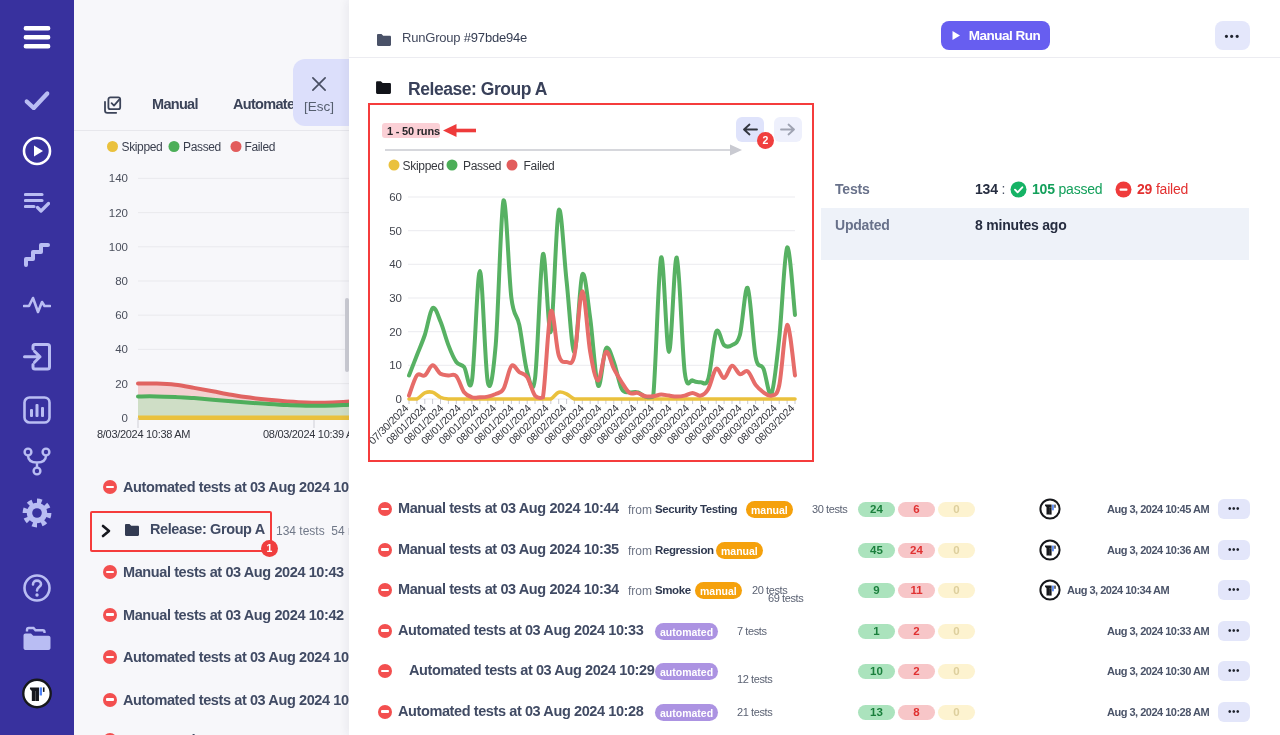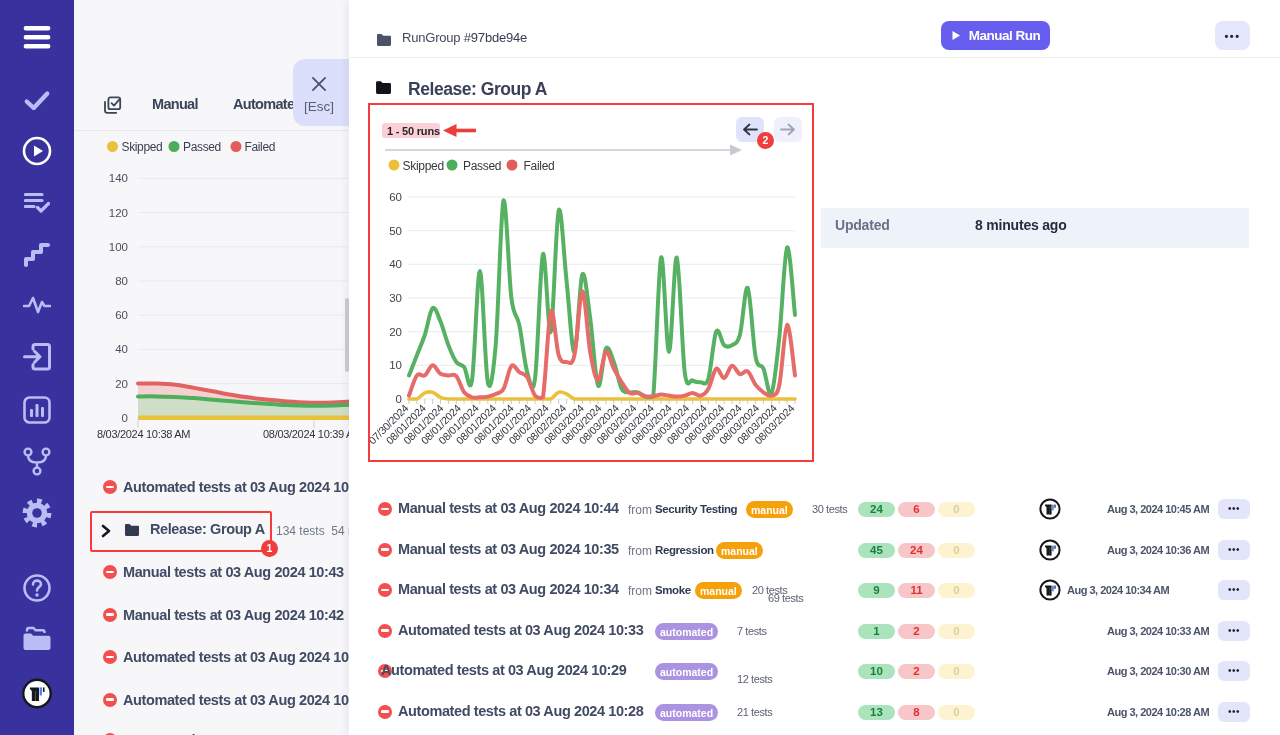--- a/index.html
+++ b/index.html
@@ -324,21 +324,35 @@
 <text transform="translate(689.7,409) rotate(-45)" text-anchor="end" font-size="10.6" fill="#35373e" letter-spacing="-0.2">08/03/2024</text>
 <text transform="translate(707.3,409) rotate(-45)" text-anchor="end" font-size="10.6" fill="#35373e" letter-spacing="-0.2">08/03/2024</text>
 <text transform="translate(724.8,409) rotate(-45)" text-anchor="end" font-size="10.6" fill="#35373e" letter-spacing="-0.2">08/03/2024</text>
 <text transform="translate(742.4,409) rotate(-45)" text-anchor="end" font-size="10.6" fill="#35373e" letter-spacing="-0.2">08/03/2024</text>
 <text transform="translate(759.9,409) rotate(-45)" text-anchor="end" font-size="10.6" fill="#35373e" letter-spacing="-0.2">08/03/2024</text>
 <text transform="translate(777.5,409) rotate(-45)" text-anchor="end" font-size="10.6" fill="#35373e" letter-spacing="-0.2">08/03/2024</text>
 <text transform="translate(795.0,409) rotate(-45)" text-anchor="end" font-size="10.6" fill="#35373e" letter-spacing="-0.2">08/03/2024</text>
 </svg>
   </div>
 
-  <div class="strow" style="top:208px;height:40px;background:#eef2f9;">
+  <div class="strow" style="top:172px;height:36px;background:#fff;">
+    <div class="stlabel">Tests</div>
+    <div class="stval"><b style="color:#262d40;">134</b> :</div>
+    <svg style="position:absolute;left:189px;top:9px;" width="17" height="17" viewBox="0 0 17 17">
+        <circle cx="8.5" cy="8.5" r="8" fill="#15b365"></circle>
+        <path d="M5 8.7 L7.6 11.3 L12.3 6.3" stroke="#fff" stroke-width="1.9" fill="none" stroke-linecap="round" stroke-linejoin="round"></path>
+      </svg>
+    <span style="position:absolute;left:211px;top:9px;font-size:14px;color:#13a05b;letter-spacing:-0.2px;"><b>105</b> passed</span>
+    <svg style="position:absolute;left:294px;top:9px;" width="17" height="17" viewBox="0 0 17 17">
+        <circle cx="8.5" cy="8.5" r="8" fill="#ef3b3b"></circle>
+        <rect x="4.5" y="7.4" width="8" height="2.3" rx="1" fill="#fff"></rect>
+      </svg>
+    <span style="position:absolute;left:316px;top:9px;font-size:14px;color:#e33030;letter-spacing:-0.2px;"><b>29</b> failed</span>
+  </div>
+  <div class="strow" style="top:208px;height:52px;background:#eef2f9;">
     <div class="stlabel">Updated</div>
     <div class="stval" style="font-weight:700;color:#262d40;">8 minutes ago</div>
   </div>
 
   <div id="mrows">
 <div class="mrow" style="top:508px;">
         <span class="minus" style="position:absolute;left:29px;top:-6px;"></span>
         <span class="rowtext" style="position:absolute;left:49px;top:-8px;">Manual tests at 03 Aug 2024 10:44</span>
         <span class="fromtx" style="position:absolute;left:279px;top:-5px;">from</span>
         <span class="srctx" style="position:absolute;left:306px;top:-5px;">Security Testing</span>
@@ -403,21 +417,21 @@
         <span class="pill auto" style="position:absolute;left:306px;top:-7px;">automated</span>
         <span class="ntests" style="position:absolute;left:388px;top:-5px;">7 tests</span>
         <span class="cpill g" style="left:509px;">1</span>
         <span class="cpill r" style="left:549px;">2</span>
         <span class="cpill y" style="left:589px;">0</span>
         <span class="mdate" style="left:758px;">Aug 3, 2024 10:33 AM</span>
         <span class="dots" style="left:869px;"></span>
       </div>
 <div class="mrow" style="top:670px;">
         <span class="minus" style="position:absolute;left:29px;top:-6px;"></span>
-        <span class="rowtext" style="position:absolute;left:32px;top:-8px;">Automated tests at 03 Aug 2024 10:29</span>
+        <span class="rowtext" style="position:absolute;left:60px;top:-8px;">Automated tests at 03 Aug 2024 10:29</span>
         <span class="pill auto" style="position:absolute;left:306px;top:-7px;">automated</span>
         <span class="ntests" style="position:absolute;left:388px;top:-5px;margin-top:8px;">12 tests</span>
         <span class="cpill g" style="left:509px;">10</span>
         <span class="cpill r" style="left:549px;">2</span>
         <span class="cpill y" style="left:589px;">0</span>
         <span class="mdate" style="left:758px;">Aug 3, 2024 10:30 AM</span>
         <span class="dots" style="left:869px;"></span>
       </div>
 <div class="mrow" style="top:710.5px;">
         <span class="minus" style="position:absolute;left:29px;top:-6px;"></span>

